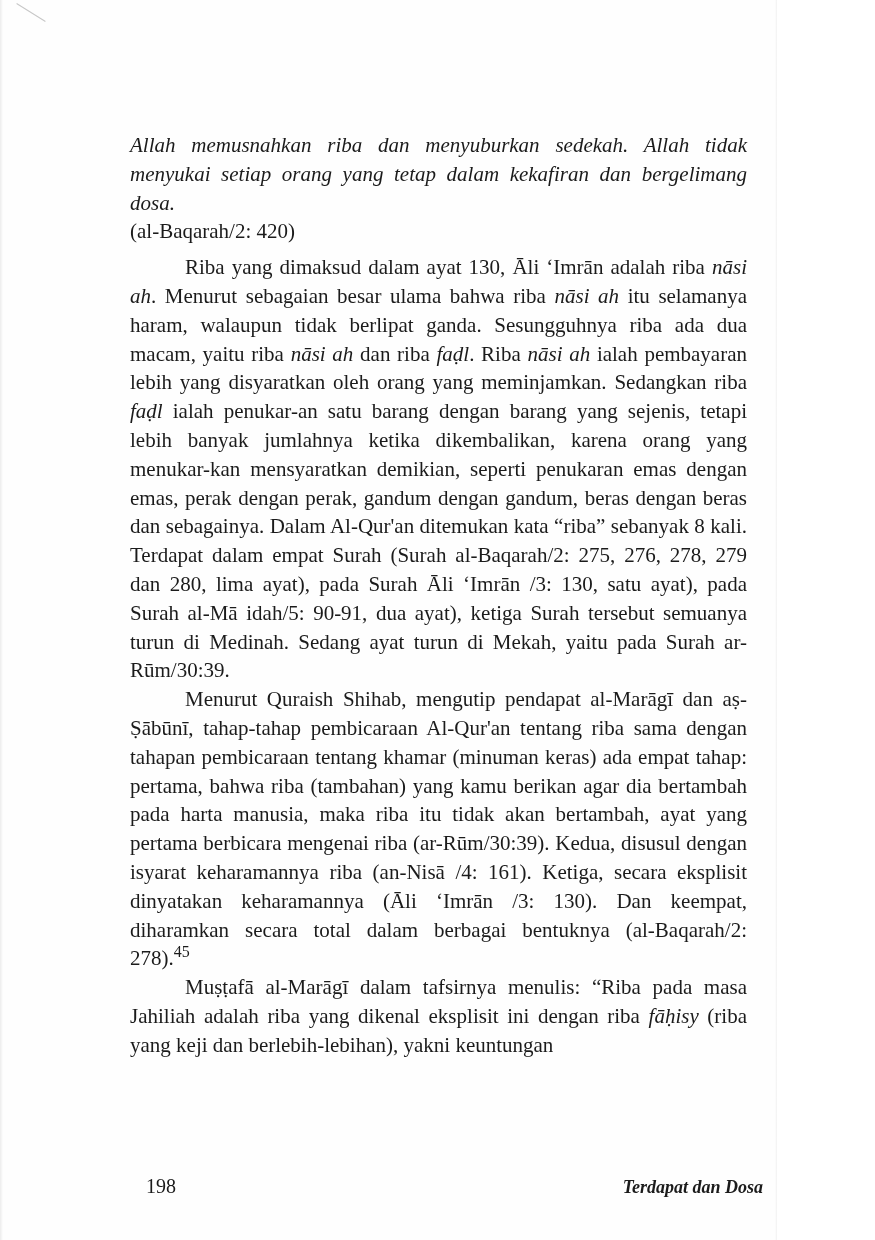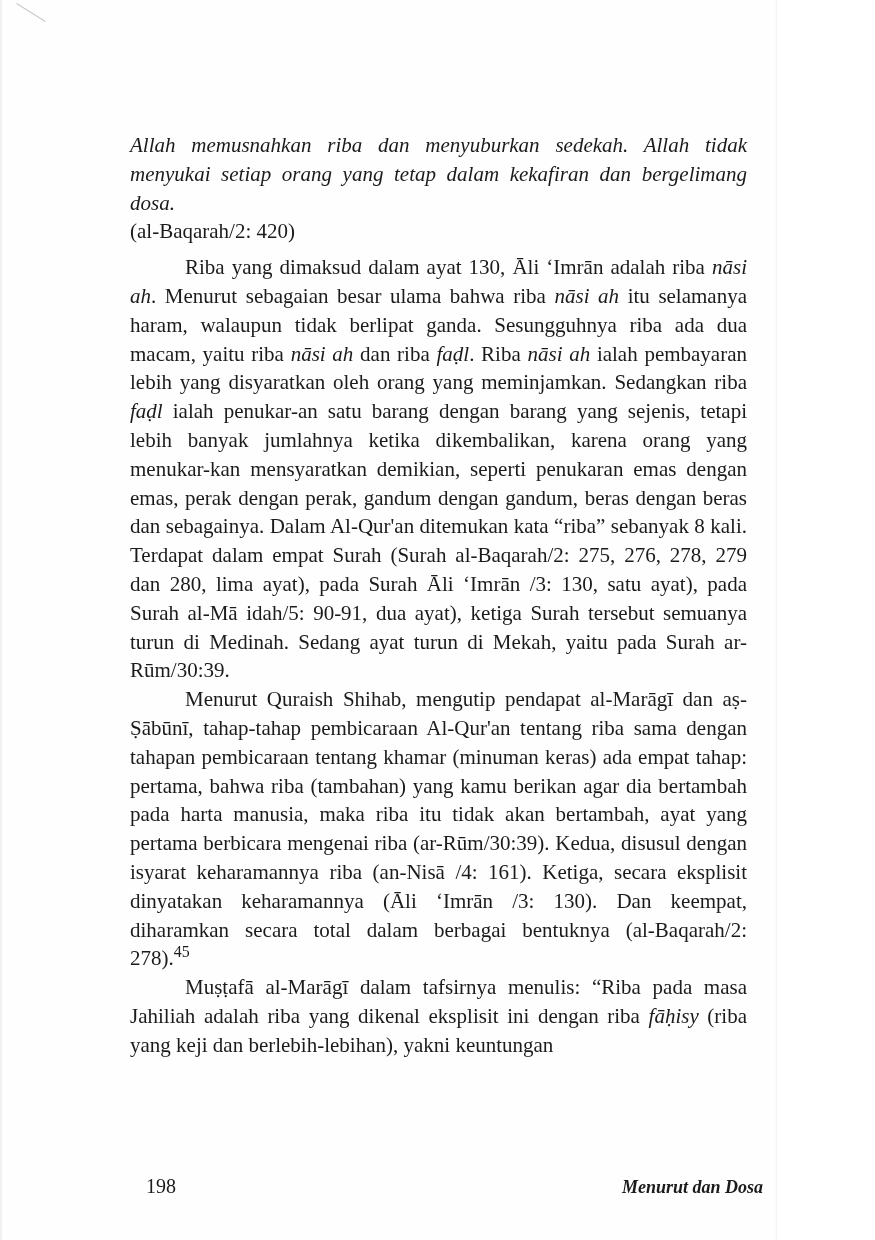--- a/index.html
+++ b/index.html
@@ -93,15 +93,15 @@
   <main class="text-block">
       <p class="quote"><span class="it">Allah memusnahkan riba dan menyuburkan sedekah. Allah tidak menyukai setiap orang yang tetap dalam kekafiran dan bergelimang dosa.</span></p>
       <p class="citation"><span>(al-Baqarah/2: 420)</span></p>
       <p class="paragraph indent"><span>Riba yang dimaksud dalam ayat 130, Āli ‘Imrān adalah riba </span><span class="it">nāsi ah</span><span>. Menurut sebagaian besar ulama bahwa riba </span><span class="it">nāsi ah</span><span> itu selamanya haram, walaupun tidak berlipat ganda. Sesungguhnya riba ada dua macam, yaitu riba </span><span class="it">nāsi ah</span><span> dan riba </span><span class="it">faḍl</span><span>. Riba </span><span class="it">nāsi ah</span><span> ialah pembayaran lebih yang disyaratkan oleh orang yang meminjamkan. Sedangkan riba </span><span class="it">faḍl</span><span> ialah penukar-an satu barang dengan barang yang sejenis, tetapi lebih banyak jumlahnya ketika dikembalikan, karena orang yang menukar-kan mensyaratkan demikian, seperti penukaran emas dengan emas, perak dengan perak, gandum dengan gandum, beras dengan beras dan sebagainya. Dalam Al-Qur'an ditemukan kata “riba” sebanyak 8 kali. Terdapat dalam empat Surah (Surah al-Baqarah/2: 275, 276, 278, 279 dan 280, lima ayat), pada Surah Āli ‘Imrān /3: 130, satu ayat), pada Surah al-Mā idah/5: 90-91, dua ayat), ketiga Surah tersebut semuanya turun di Medinah. Sedang ayat turun di Mekah, yaitu pada Surah ar-Rūm/30:39.</span></p>
       <p class="paragraph indent"><span>Menurut Quraish Shihab, mengutip pendapat al-Marāgī dan aṣ-Ṣābūnī, tahap-tahap pembicaraan Al-Qur'an tentang riba sama dengan tahapan pembicaraan tentang khamar (minuman keras) ada empat tahap: pertama, bahwa riba (tambahan) yang kamu berikan agar dia bertambah pada harta manusia, maka riba itu tidak akan bertambah, ayat yang pertama berbicara mengenai riba (ar-Rūm/30:39). Kedua, disusul dengan isyarat keharamannya riba (an-Nisā /4: 161). Ketiga, secara eksplisit dinyatakan keharamannya (Āli ‘Imrān /3: 130). Dan keempat, diharamkan secara total dalam berbagai bentuknya (al-Baqarah/2: 278).</span><sup>45</sup></p>
       <p class="paragraph indent"><span>Muṣṭafā al-Marāgī dalam tafsirnya menulis: “Riba pada masa Jahiliah adalah riba yang dikenal eksplisit ini dengan riba </span><span class="it">fāḥisy</span><span> (riba yang keji dan berlebih-lebihan), yakni keuntungan</span></p>
     </main>
 
   <footer class="footer">
     <span class="page-number">198</span>
-    <span class="running-title">Menurut dan Dosa</span>
+    <span class="running-title">Terdapat dan Dosa</span>
   </footer>
 </div>
 
 </body></html>

